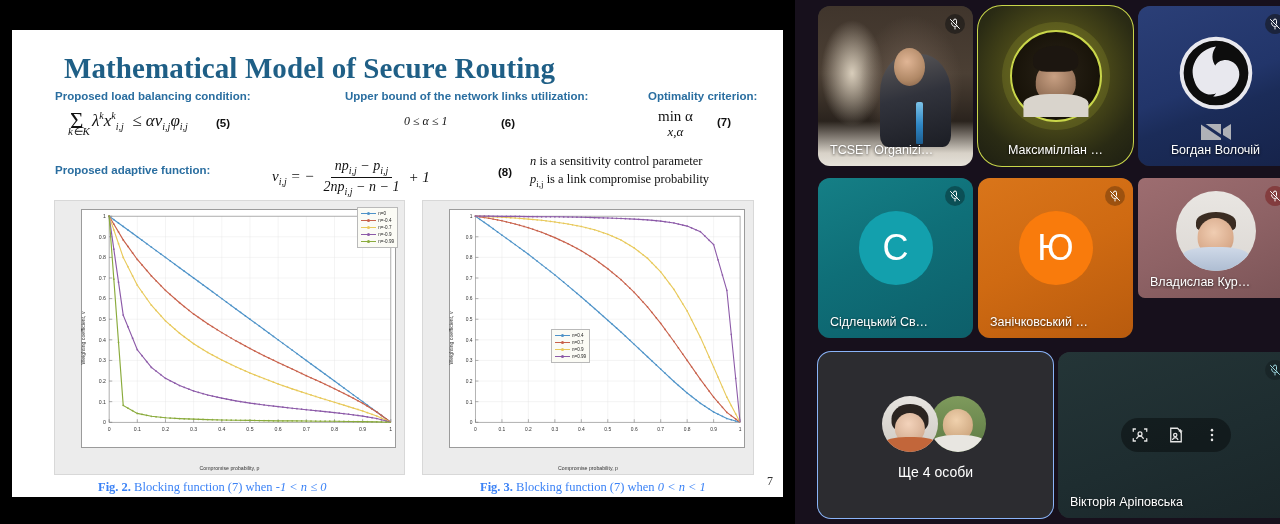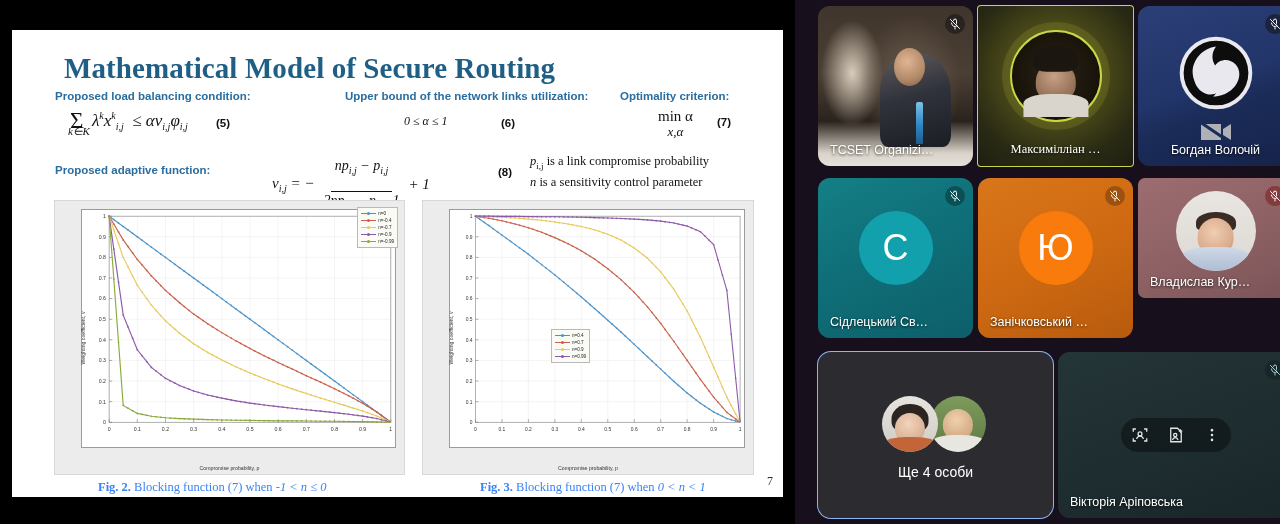--- a/index.html
+++ b/index.html
@@ -27,21 +27,21 @@
     font-weight: bold; font-size: 29px; color: #1f5f86;
     letter-spacing: .1px;
   }
   .lbl {
     position: absolute;
     font-size: 11.5px; font-weight: bold; color: #2a6ea0;
     font-family: "Liberation Sans", sans-serif;
   }
   .lbl-a { left: 43px; top: 60px; }
   .lbl-b { left: 304px; top: 60px; margin-left: 29px; }
-  .lbl-c { left: 608px; top: 60px; }
+  .lbl-c { left: 636px; top: 60px; }
   .lbl-d { left: 43px; top: 134px; }
 
   .eq { position: absolute; font-family: "Liberation Serif", serif; color: #111; }
   .eqnum { position: absolute; font-size: 11.5px; font-weight: bold; color: #111;
            font-family: "Liberation Sans", sans-serif; }
 
   
   #eq5 { left: 58px; top: 78px; font-size: 17px; font-style: italic; }
   #eq5 .sum { font-style: normal; font-size: 23px; vertical-align: -2px; }
   #eq5 .sub-under { display:inline-block; position:relative; }
@@ -56,21 +56,21 @@
   #eq7 { left: 646px; top: 79px; font-size: 15px; text-align: center; line-height: 1.05; }
   #eq7 .r1 { font-style: normal; }
   #eq7 .r2 { font-style: italic; font-size: 13px; display: block; }
   #eq7num { left: 705px; top: 86px; }
 
   
   #eq8 { left: 260px; top: 128px; font-size: 15px; font-style: italic;
          display: flex; align-items: center; gap: 2px; }
   #eq8 .frac { display: inline-flex; flex-direction: column; align-items: center;
                margin: 0 3px; line-height: 1.15; }
-  #eq8 .frac .num { border-bottom: 1.4px solid #111; padding: 0 4px 15px; font-size: 14px; }
+  #eq8 .frac .num { border-bottom: 1.4px solid #111; padding: 0 4px 1px; font-size: 14px; }
   #eq8 .frac .den { padding: 1px 4px 0; font-size: 14px; }
   #eq8num { left: 486px; top: 136px; }
 
   #notes { position: absolute; left: 518px; top: 122px; width: 250px;
            font-family: "Liberation Serif", serif; font-size: 12.5px; color: #111; line-height: 1.45; }
   #notes i { font-style: italic; }
 
   
   .figwrap { position: absolute; background: #ececec; border: 1px solid #d8d8d8; }
   #fig2 { left: 42px; top: 170px; width: 351px; height: 275px; }
@@ -125,21 +125,21 @@
   .avatar-ring {
     position: absolute; left: 50%; top: 44%; transform: translate(-50%,-50%);
     width: 92px; height: 92px; border-radius: 50%;
   }
   .initial {
     position: absolute; left: 50%; top: 44%; transform: translate(-50%,-50%);
     width: 74px; height: 74px; border-radius: 50%;
     display: flex; align-items: center; justify-content: center;
     color: #fff; font-size: 36px; font-weight: 400;
   }
-  .speaking { outline: 3px solid #c9d64a; outline-offset: -2px; border-radius: 3px; font-family: Liberation Serif, serif; }
+  .speaking { outline: 3px solid #c9d64a; outline-offset: -2px; border-radius: 24px; }
   .selected { outline: 3px solid #8ab4f8; outline-offset: -2px; border-radius: 13px; }
 
   
   #t0 { left: 7px;   top: 6px;   width: 155px; height: 160px; }
   #t1 { left: 167px; top: 6px;   width: 155px; height: 160px; }
   #t2 { left: 327px; top: 6px;   width: 155px; height: 160px; }
   #t3 { left: 7px;   top: 178px; width: 155px; height: 160px; }
   #t4 { left: 167px; top: 178px; width: 155px; height: 160px; }
   #t5 { left: 327px; top: 178px; width: 155px; height: 120px; border-radius: 7px; }
   #t6 { left: 7px;   top: 352px; width: 235px; height: 166px; }
@@ -273,24 +273,24 @@
         <span class="frac">
           <span class="num"><i>np</i><sub style="font-size:10px">i,j</sub> − <i>p</i><sub style="font-size:10px">i,j</sub></span>
           <span class="den">2<i>np</i><sub style="font-size:10px">i,j</sub> − <i>n</i> − 1</span>
         </span>
         <span>+ 1</span>
       </div>
       <div class="eqnum" id="eq8num">(8)</div>
 
       <div id="notes">
         <div>
-          <i>p</i><sub style="font-size:9px">i,j</sub><span> is a link compromise probability</span>
+          <i>n</i><span> is a sensitivity control parameter</span>
         </div>
         <div>
-          <i>n</i><span> is a sensitivity control parameter</span>
+          <i>p</i><sub style="font-size:9px">i,j</sub><span> is a link compromise probability</span>
         </div>
       </div>
 
       <div class="figwrap" id="fig2">
         <div class="plot">
           <svg id="svg-fig2" viewBox="0 0 300 230" preserveAspectRatio="none">
               <line x1="26" y1="6" x2="26" y2="206" stroke="#e4e4e4" stroke-width="0.4"></line>
               <line x1="26" y1="206" x2="296" y2="206" stroke="#e4e4e4" stroke-width="0.4"></line>
               <line x1="53" y1="6" x2="53" y2="206" stroke="#e4e4e4" stroke-width="0.4"></line>
               <line x1="26" y1="186" x2="296" y2="186" stroke="#e4e4e4" stroke-width="0.4"></line>

